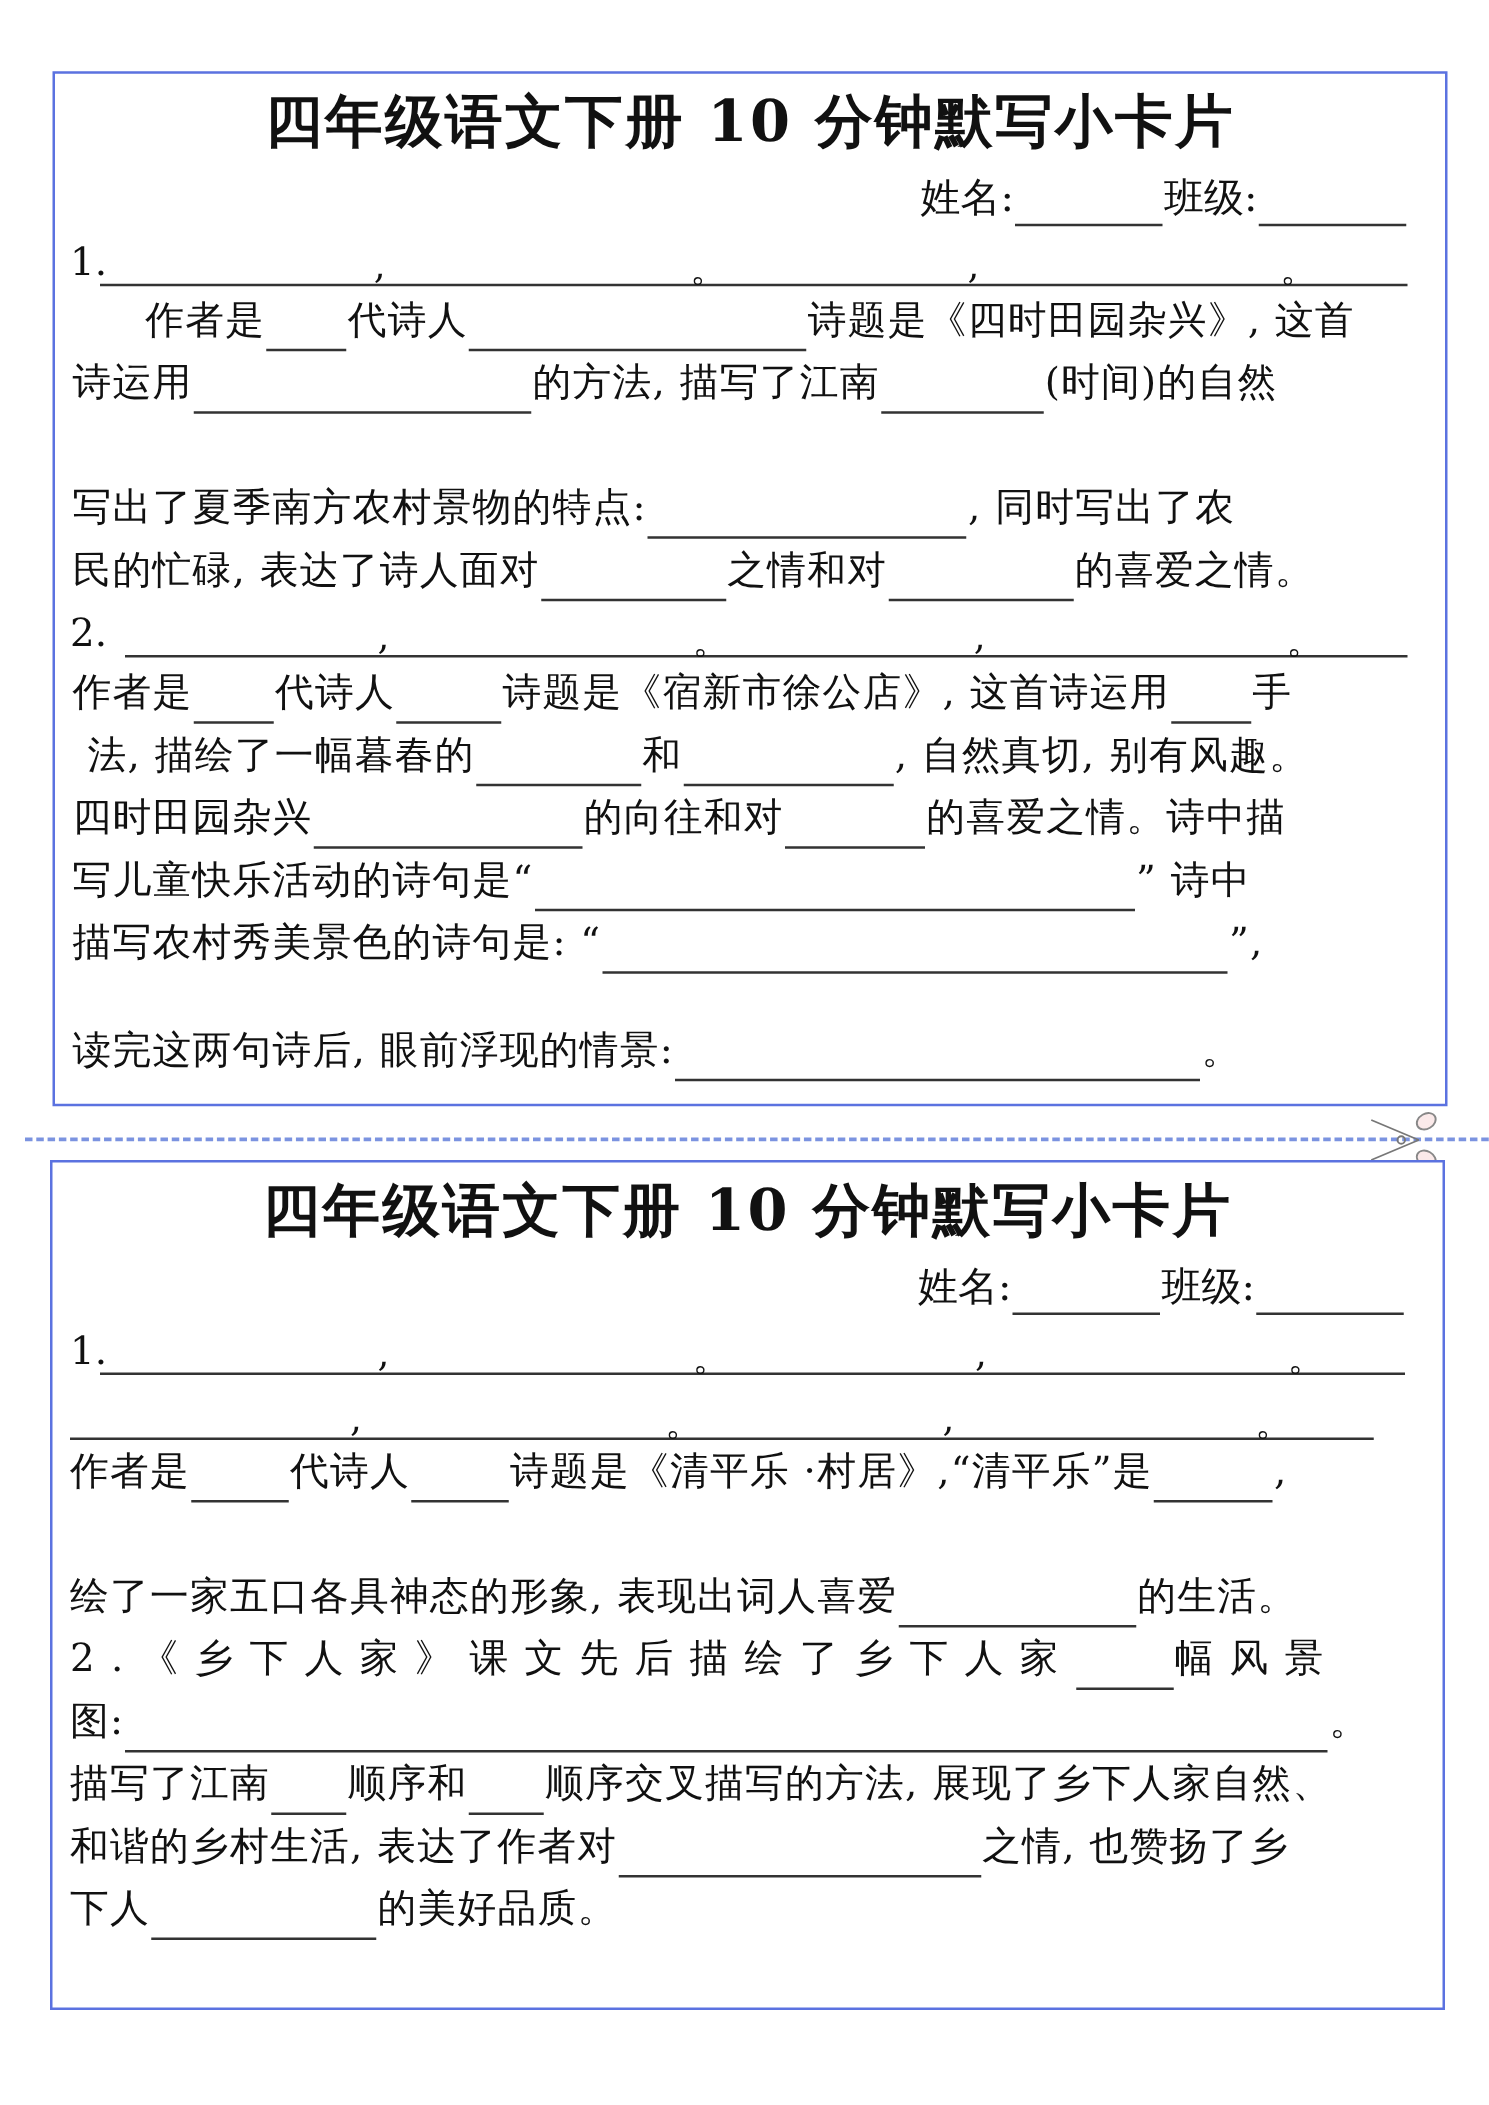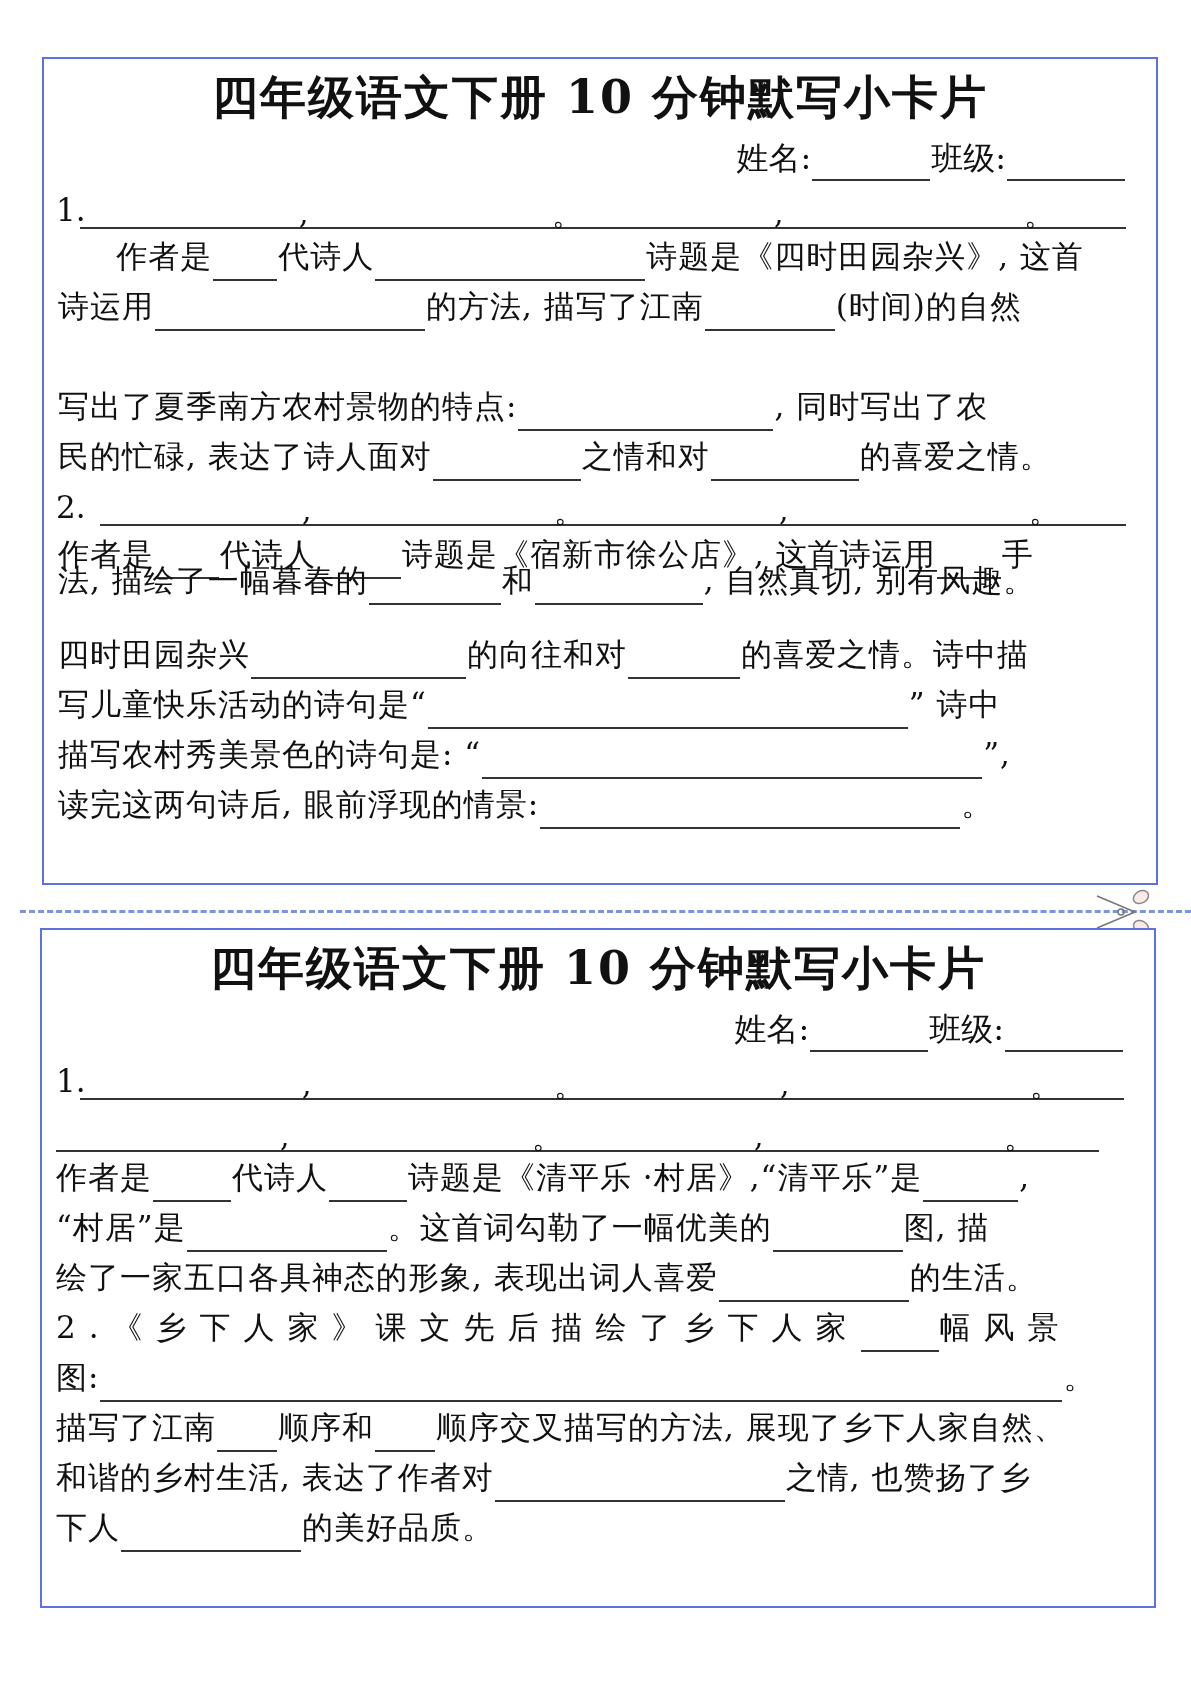--- a/index.html
+++ b/index.html
@@ -51,33 +51,33 @@
   <span class="num" style="left:12px; top:430px;">2.</span>
   <div class="pline" style="left:56px; right:30px; top:425px;"></div>
   <span class="punct" style="left:258px; top:433px;">,</span>
   <span class="punct" style="left:510px; top:433px;">。</span>
   <span class="punct" style="left:735px; top:433px;">,</span>
   <span class="punct" style="left:985px; top:433px;">。</span>
 
   <div class="line" style="top:470px;">
     <span>作者是</span><span class="blank" style="width:64px;"></span><span>代诗人</span><span class="blank" style="width:84px;"></span><span>诗题是《宿新市徐公店》, 这首诗运用</span><span class="blank" style="width:64px;"></span><span>手</span>
   </div>
-  <div class="line" style="top:496px;">
+  <div class="line" style="top:520px;margin-left:12px;">
     <span>法, 描绘了一幅暮春的</span><span class="blank" style="width:132px;"></span><span>和</span><span class="blank" style="width:168px;"></span><span>, 自然真切, 别有风趣。</span>
   </div>
   <div class="line" style="top:570px;">
     <span>四时田园杂兴</span><span class="blank" style="width:215px;"></span><span>的向往和对</span><span class="blank" style="width:112px;"></span><span>的喜爱之情。诗中描</span>
   </div>
   <div class="line" style="top:620px;">
     <span>写儿童快乐活动的诗句是“</span><span class="blank" style="width:480px;"></span><span>” 诗中</span>
   </div>
   <div class="line" style="top:670px;">
     <span>描写农村秀美景色的诗句是: “</span><span class="blank" style="width:500px;"></span><span>”,</span>
   </div>
-  <div class="line" style="top:720px;">
+  <div class="line" style="top:756px;">
     <span>读完这两句诗后, 眼前浮现的情景:</span><span class="blank" style="width:420px;"></span><span>。</span>
   </div>
 </div>
 
 <div class="cutline"></div>
 <svg class="scissors" viewBox="0 0 60 48">
   <line x1="2" y1="8" x2="40" y2="24" stroke="#777" stroke-width="1.5"></line>
   <line x1="2" y1="40" x2="40" y2="24" stroke="#777" stroke-width="1.5"></line>
   <circle cx="26" cy="24" r="3" fill="none" stroke="#777" stroke-width="1.5"></circle>
   <ellipse cx="46" cy="9" rx="8" ry="6" fill="#fbeaea" stroke="#888" stroke-width="1.5" transform="rotate(-30 46 9)"></ellipse>
@@ -99,23 +99,20 @@
 
   <div class="pline" style="left:14px; right:55px; top:180px;"></div>
   <span class="punct" style="left:238px; top:188px;">,</span>
   <span class="punct" style="left:490px; top:188px;">。</span>
   <span class="punct" style="left:712px; top:188px;">,</span>
   <span class="punct" style="left:962px; top:188px;">。</span>
 
   <div class="line" style="top:222px;">
     <span>作者是</span><span class="blank" style="width:78px;"></span><span>代诗人</span><span class="blank" style="width:78px;"></span><span>诗题是《清平乐 ·村居》,“清平乐”是</span><span class="blank" style="width:95px;"></span><span>,</span>
   </div>
-  <div class="line" style="top:272px;">
-    <span>“村居”是</span><span class="blank" style="width:200px;"></span><span>。这首词勾勒了一幅优美的</span><span class="blank" style="width:130px;"></span><span>图, 描</span>
-  </div>
   <div class="line" style="top:322px;">
     <span>绘了一家五口各具神态的形象, 表现出词人喜爱</span><span class="blank" style="width:190px;"></span><span>的生活。</span>
   </div>
 
   <div class="line spaced" style="top:372px; letter-spacing:13px;">
     <span>2.《乡下人家》课文先后描绘了乡下人家</span><span class="blank" style="width:78px;"></span><span>幅风景</span>
   </div>
   <div class="line" style="top:422px;">
     <span>图:</span><span class="blank" style="width:962px;"></span><span>。</span>
   </div>

